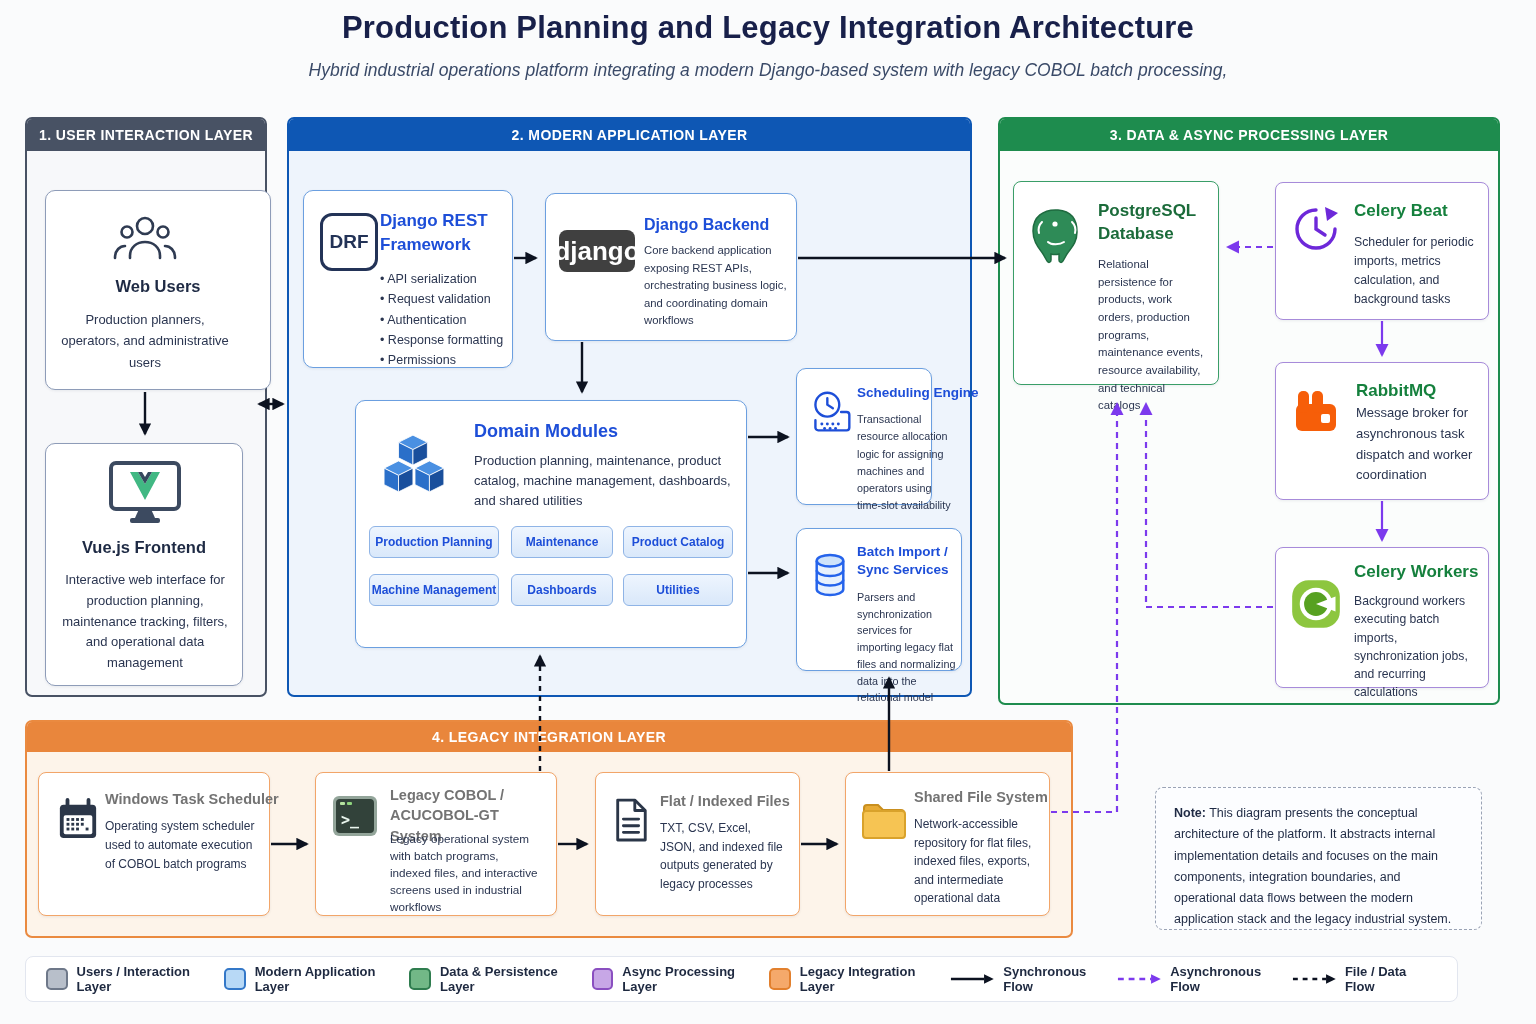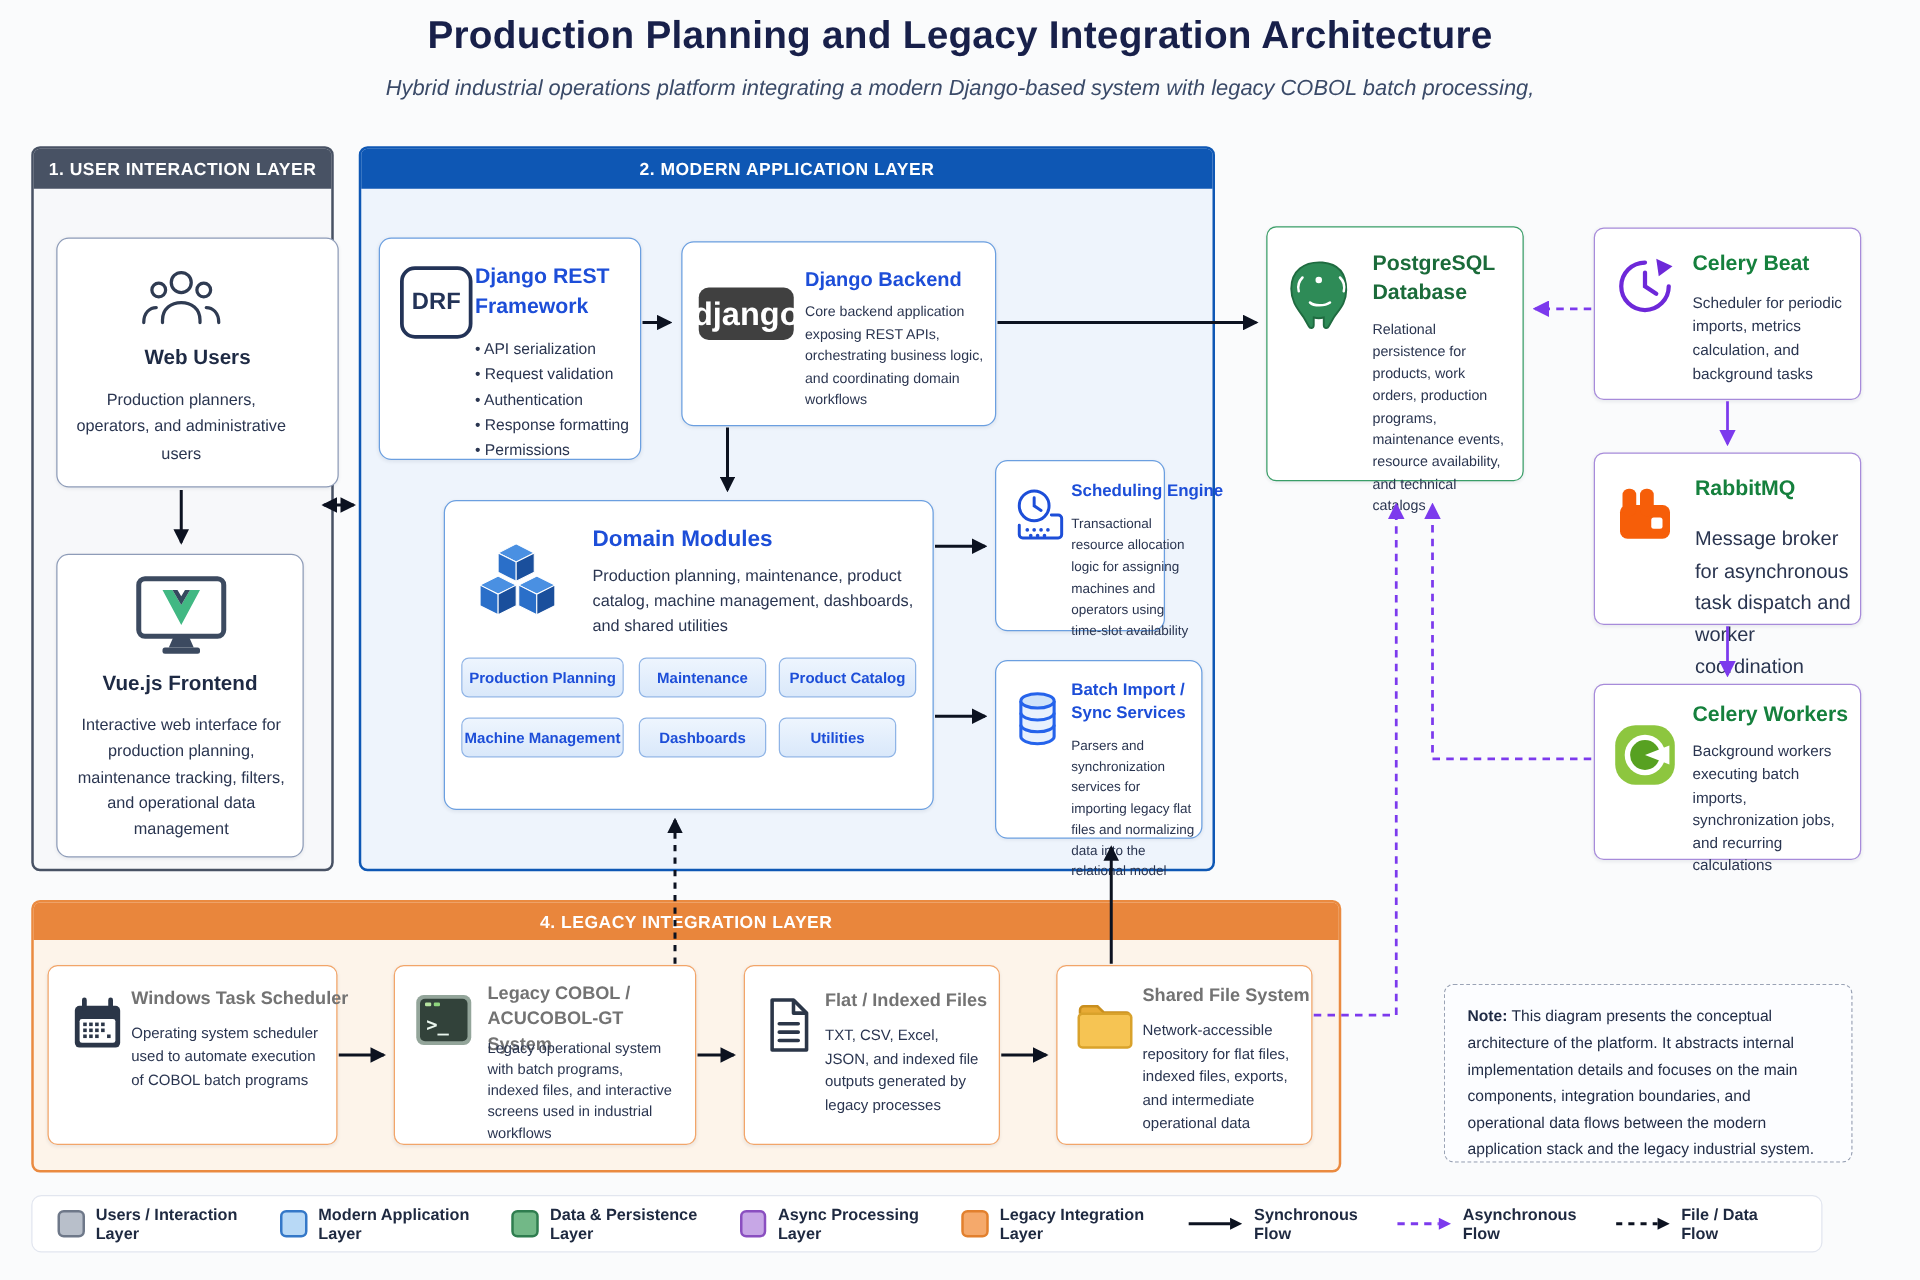--- a/index.html
+++ b/index.html
@@ -74,20 +74,23 @@
 
   <div class="page-title">Production Planning and Legacy Integration Architecture</div>
   <div class="page-sub" style="top:60px;">Hybrid industrial operations platform integrating a modern Django-based system with legacy COBOL batch processing,</div>
 
   <div class="layer" id="layer-user">
     <div class="layer-head">1. USER INTERACTION LAYER</div>
   </div>
   <div class="layer" id="layer-modern">
     <div class="layer-head">2. MODERN APPLICATION LAYER</div>
   </div>
+  <div class="layer" id="layer-data">
+    <div class="layer-head">3. DATA &amp; ASYNC PROCESSING LAYER</div>
+  </div>
   <div class="layer" id="layer-legacy">
     <div class="layer-head">4. LEGACY INTEGRATION LAYER</div>
   </div>
 
   <div class="node n-user center" style="left:45px;top:190px;width:226px;height:200px;">
     <svg class="abs" style="left:67px;top:22px;" width="64" height="50" viewBox="0 0 64 50">
       <g fill="none" stroke="#2f3b52" stroke-width="2.6" stroke-linecap="round">
         <circle cx="14" cy="19" r="5.5"></circle>
           <path d="M2 45c0-8 5-12 10-12"></path>
         <circle cx="50" cy="19" r="5.5"></circle>
@@ -144,21 +147,21 @@
         <polygon points="60,34 46,41 46,57 60,50" fill="#1a4f9c"></polygon>
       </g>
     </svg>
     <div class="abs t-blue" style="left:118px;top:20px;font-size:18px;">Domain Modules</div>
     <div class="abs desc" style="left:118px;top:50px;width:258px;font-size:13px;line-height:1.55;">Production planning, maintenance, product catalog, machine management, dashboards, and shared utilities</div>
     <div class="chip" style="left:13px;top:125px;width:130px;">Production Planning</div>
     <div class="chip" style="left:155px;top:125px;width:102px;">Maintenance</div>
     <div class="chip" style="left:267px;top:125px;width:110px;">Product Catalog</div>
     <div class="chip" style="left:13px;top:173px;width:130px;">Machine Management</div>
     <div class="chip" style="left:155px;top:173px;width:102px;">Dashboards</div>
-    <div class="chip" style="left:267px;top:173px;width:94px;">Utilities</div>
+    <div class="chip" style="left:267px;top:173px;width:110px;">Utilities</div>
   </div>
 
   <div class="node n-blue" style="left:796px;top:368px;width:136px;height:137px;">
     <svg class="abs" style="left:12px;top:20px;" width="44" height="46" viewBox="0 0 48 50">
       <g fill="none" stroke="#1d4ed8" stroke-width="2.6" stroke-linecap="round">
         <circle cx="20" cy="17" r="13"></circle>
           <path d="M20 10v7l6 4"></path>
         <path d="M35 25h6a3 3 0 0 1 3 3v14a3 3 0 0 1-3 3H10a3 3 0 0 1-3-3v-8"></path>
       </g>
       <g fill="#1d4ed8">
@@ -207,21 +210,21 @@
   </div>
 
   <div class="node n-purple" style="left:1275px;top:362px;width:214px;height:138px;">
     <svg class="abs" style="left:18px;top:26px;" width="44" height="44" viewBox="0 0 44 44">
       <rect x="2" y="15" width="40" height="27" rx="6" fill="#f65e09"></rect>
       <rect x="4" y="2" width="11" height="22" rx="5" fill="#f65e09"></rect>
       <rect x="18" y="2" width="11" height="22" rx="5" fill="#f65e09"></rect>
       <rect x="27" y="25" width="9" height="9" rx="2" fill="#ffffff"></rect>
     </svg>
     <div class="abs t-purp" style="left:80px;top:18px;font-size:17px;">RabbitMQ</div>
-    <div class="abs desc" style="left:80px;top:56px;width:126px;font-size:16px;line-height:1.6;">Message broker for asynchronous task dispatch and worker coordination</div>
+    <div class="abs desc" style="left:80px;top:40px;width:126px;font-size:13px;line-height:1.6;">Message broker for asynchronous task dispatch and worker coordination</div>
   </div>
 
   <div class="node n-purple" style="left:1275px;top:547px;width:214px;height:141px;">
     <svg class="abs" style="left:14px;top:30px;" width="52" height="52" viewBox="0 0 48 48">
       <rect x="2" y="2" width="44" height="44" rx="15" fill="#8dc63f"></rect>
       <circle cx="24" cy="24" r="15" fill="#ffffff"></circle>
       <circle cx="24" cy="24" r="11" fill="#57a121"></circle>
       <polygon points="24,24 42,17 42,31" fill="#ffffff"></polygon>
     </svg>
     <div class="abs t-purp" style="left:78px;top:14px;font-size:17px;">Celery Workers</div>

